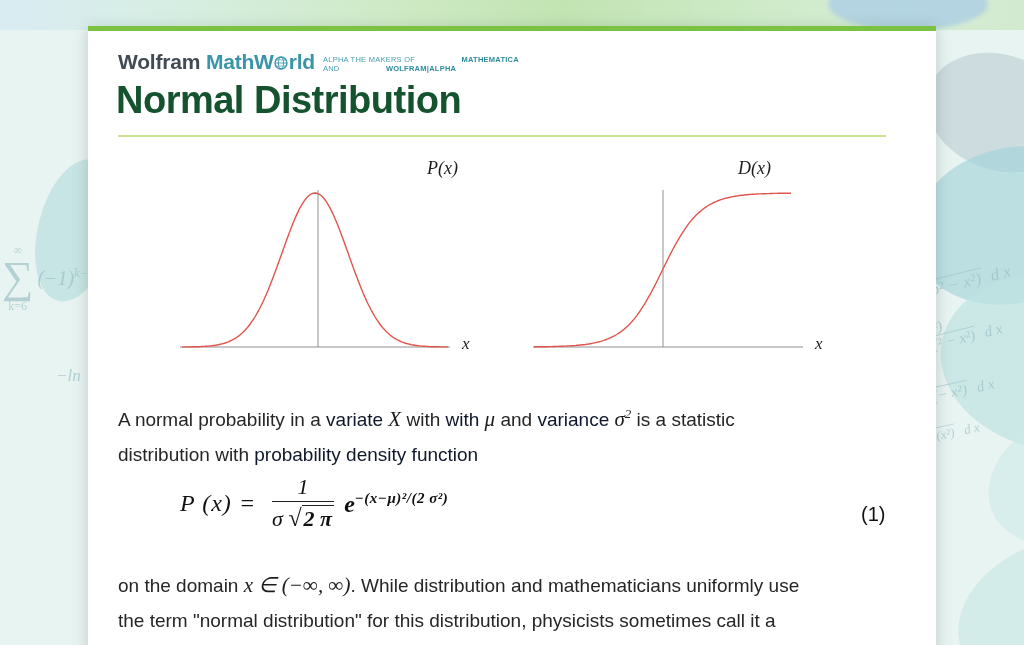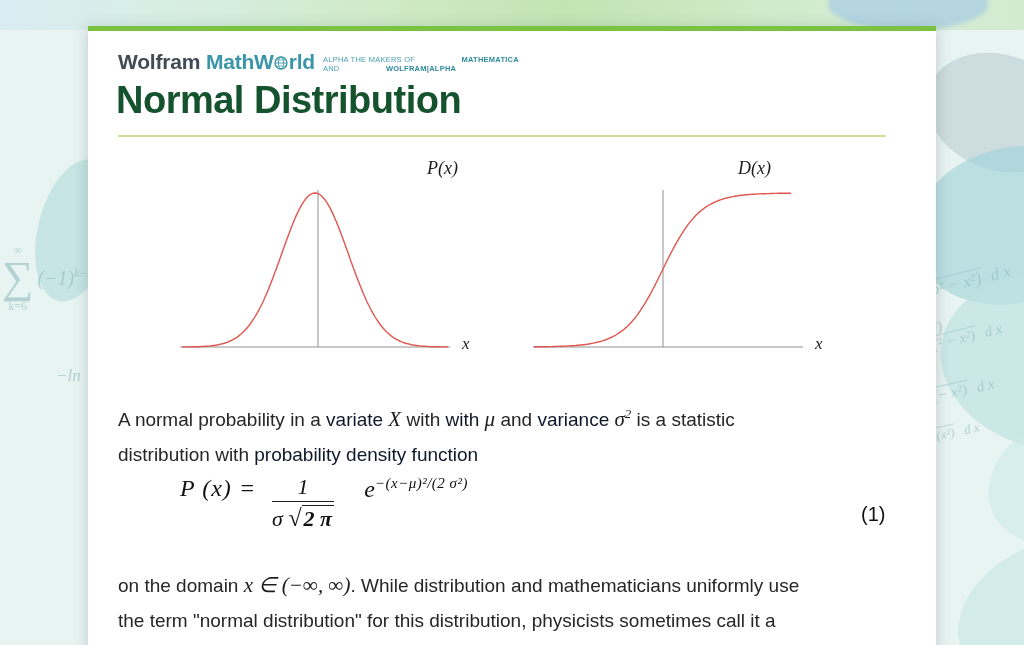--- a/index.html
+++ b/index.html
@@ -69,30 +69,30 @@
             font-family:"Liberation Serif", serif; font-style:italic; font-size:17px; color:#1c1c1c; }
   
   .para { position:absolute; left:30px; color:#262626; font-size:19px; }
   .para .pline { line-height:34.5px; white-space:nowrap; }
   .para1 { top:366px; }
   .para2 { top:537px; }
   .mlink { color:#0f172a; cursor:pointer; }
   .mi { font-family:"Liberation Serif", serif; font-style:italic; font-size:21px; color:#1c1c1c; }
   .mi sup { font-size:13px; }
   
-  .eq { position:absolute; left:92px; top:444px; display:flex; 
+  .eq { position:absolute; left:92px; top:444px; display:flex; align-items:center;
         font-family:"Liberation Serif", serif; font-style:italic; color:#111; font-size:24px; }
   .eq .lhs { margin-right:10px; letter-spacing:1px; }
   .eq .frac { display:inline-flex; flex-direction:column; align-items:center; margin:0 6px; }
   .eq .num { font-size:22px; line-height:24px; padding-bottom:2px; }
   .eq .bar { width:100%; height:0; border-top:1.6px solid #222; }
   .eq .den { font-size:22px; line-height:26px; padding-top:3px; white-space:nowrap; }
   .eq .rad { font-style:normal; font-size:24px; }
   .eq .radicand { border-top:1.6px solid #222; padding:0 2px;font-weight:bold; }
-  .eq .exp-part { margin-left:24px; white-space:nowrap; }
+  .eq .exp-part { margin-left:4px; white-space:nowrap;font-weight:bold; }
   .eq .exp-part sup { font-size:15px; letter-spacing:.5px; }
   .eqnum { position:absolute; left:773px; top:472px; font-size:20px; color:#111; }
 </style>
 </head>
 <body>
 
 <div class="bg-topband"></div>
 <div class="bg-blueblob"></div>
 <div class="petal p1"></div>
 <div class="petal p2"></div>

